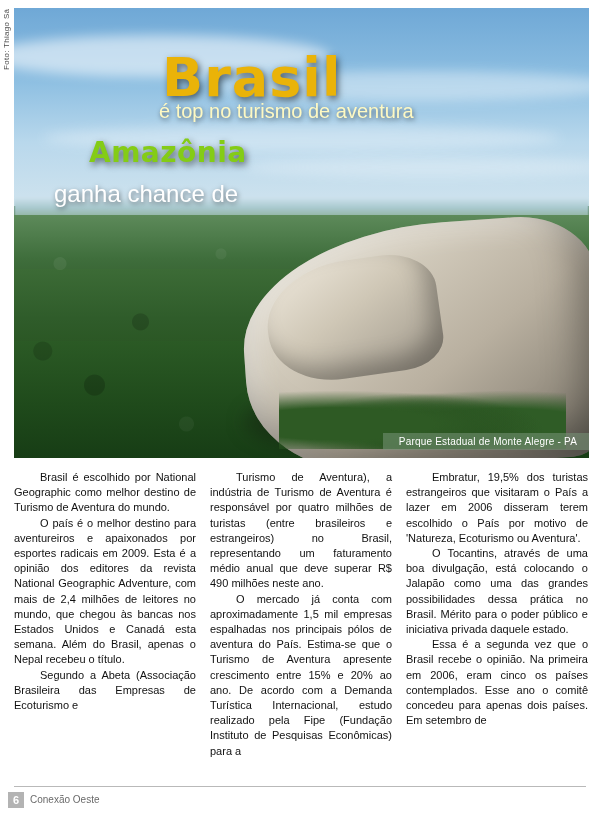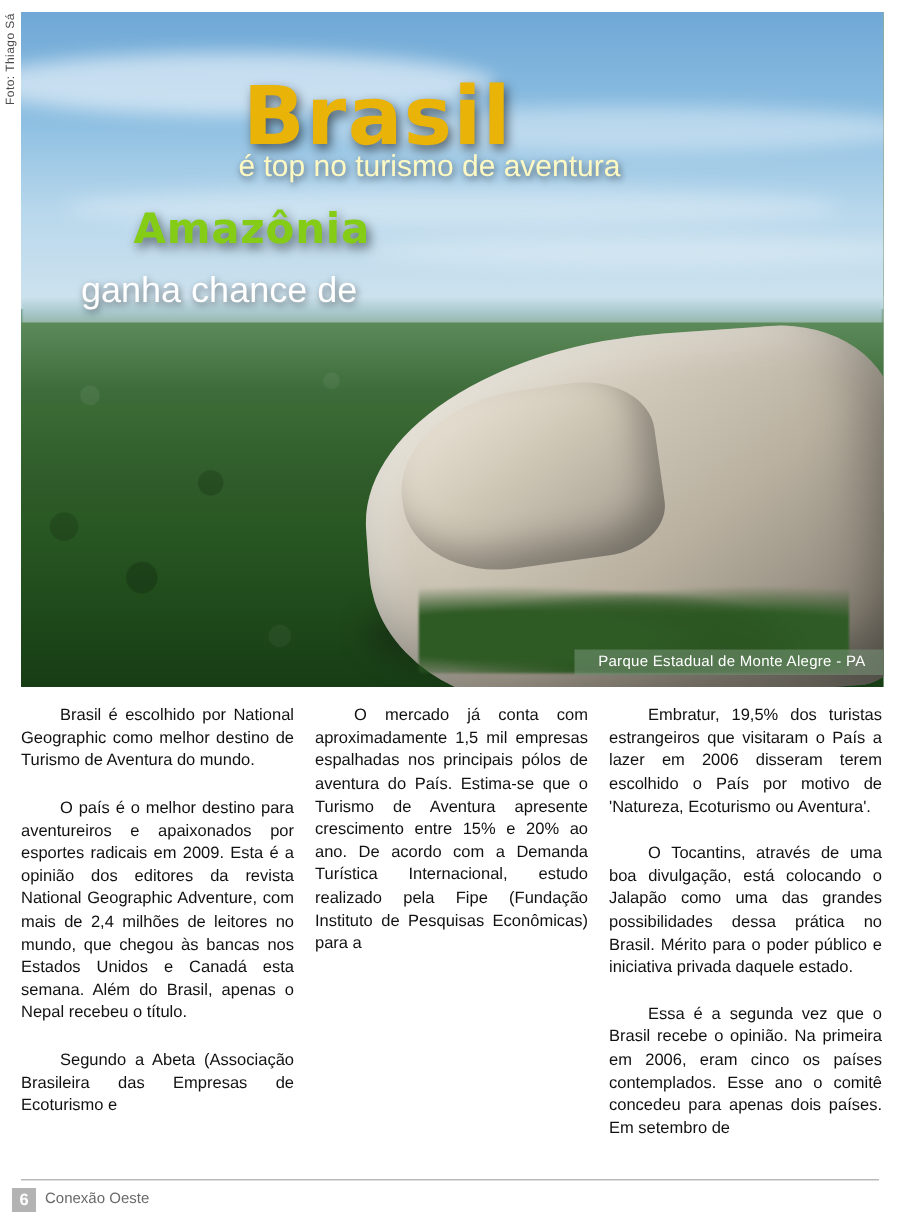--- a/index.html
+++ b/index.html
@@ -220,21 +220,21 @@
     line-height: 15.2px;
     color: #111111;
     text-align: justify;
     font-family: "Liberation Sans", sans-serif;
   }
   .col p {
     margin: 0 0 0 0;
     text-indent: 26px;
     text-align: justify;
   }
-  .col p + p { margin-top: 16px; }
+  .col p + p { margin-top: 0px; }
 
   
   .footer {
     position: absolute;
     left: 0;
     bottom: 0;
     width: 100%;
     height: 34px;
   }
   .footer-rule {
@@ -300,20 +300,21 @@
 
   <div class="photo-credit">Foto: Thiago Sá</div>
 
   <div class="columns">
     <div class="col">
       <p>Brasil é escolhido por National Geographic como melhor destino de Turismo de Aventura do mundo.</p>
       <p>O país é o melhor destino para aventureiros e apaixonados por esportes radicais em 2009. Esta é a opinião dos editores da revista National Geographic Adventure, com mais de 2,4 milhões de leitores no mundo, que chegou às bancas nos Estados Unidos e Canadá esta semana. Além do Brasil, apenas o Nepal recebeu o título.</p>
       <p>Segundo a Abeta (Associação Brasileira das Empresas de Ecoturismo e</p>
     </div>
     <div class="col">
+      <p>Turismo de Aventura), a indústria de Turismo de Aventura é responsável por quatro milhões de turistas (entre brasileiros e estrangeiros) no Brasil, representando um faturamento médio anual que deve superar R$ 490 milhões neste ano.</p>
       <p>O mercado já conta com aproximadamente 1,5 mil empresas espalhadas nos principais pólos de aventura do País. Estima-se que o Turismo de Aventura apresente crescimento entre 15% e 20% ao ano. De acordo com a Demanda Turística Internacional, estudo realizado pela Fipe (Fundação Instituto de Pesquisas Econômicas) para a</p>
     </div>
     <div class="col">
       <p>Embratur, 19,5% dos turistas estrangeiros que visitaram o País a lazer em 2006 disseram terem escolhido o País por motivo de 'Natureza, Ecoturismo ou Aventura'.</p>
       <p>O Tocantins, através de uma boa divulgação, está colocando o Jalapão como uma das grandes possibilidades dessa prática no Brasil. Mérito para o poder público e iniciativa privada daquele estado.</p>
       <p>Essa é a segunda vez que o Brasil recebe o opinião. Na primeira em 2006, eram cinco os países contemplados. Esse ano o comitê concedeu para apenas dois países. Em setembro de</p>
     </div>
   </div>
 
   <div class="footer">

